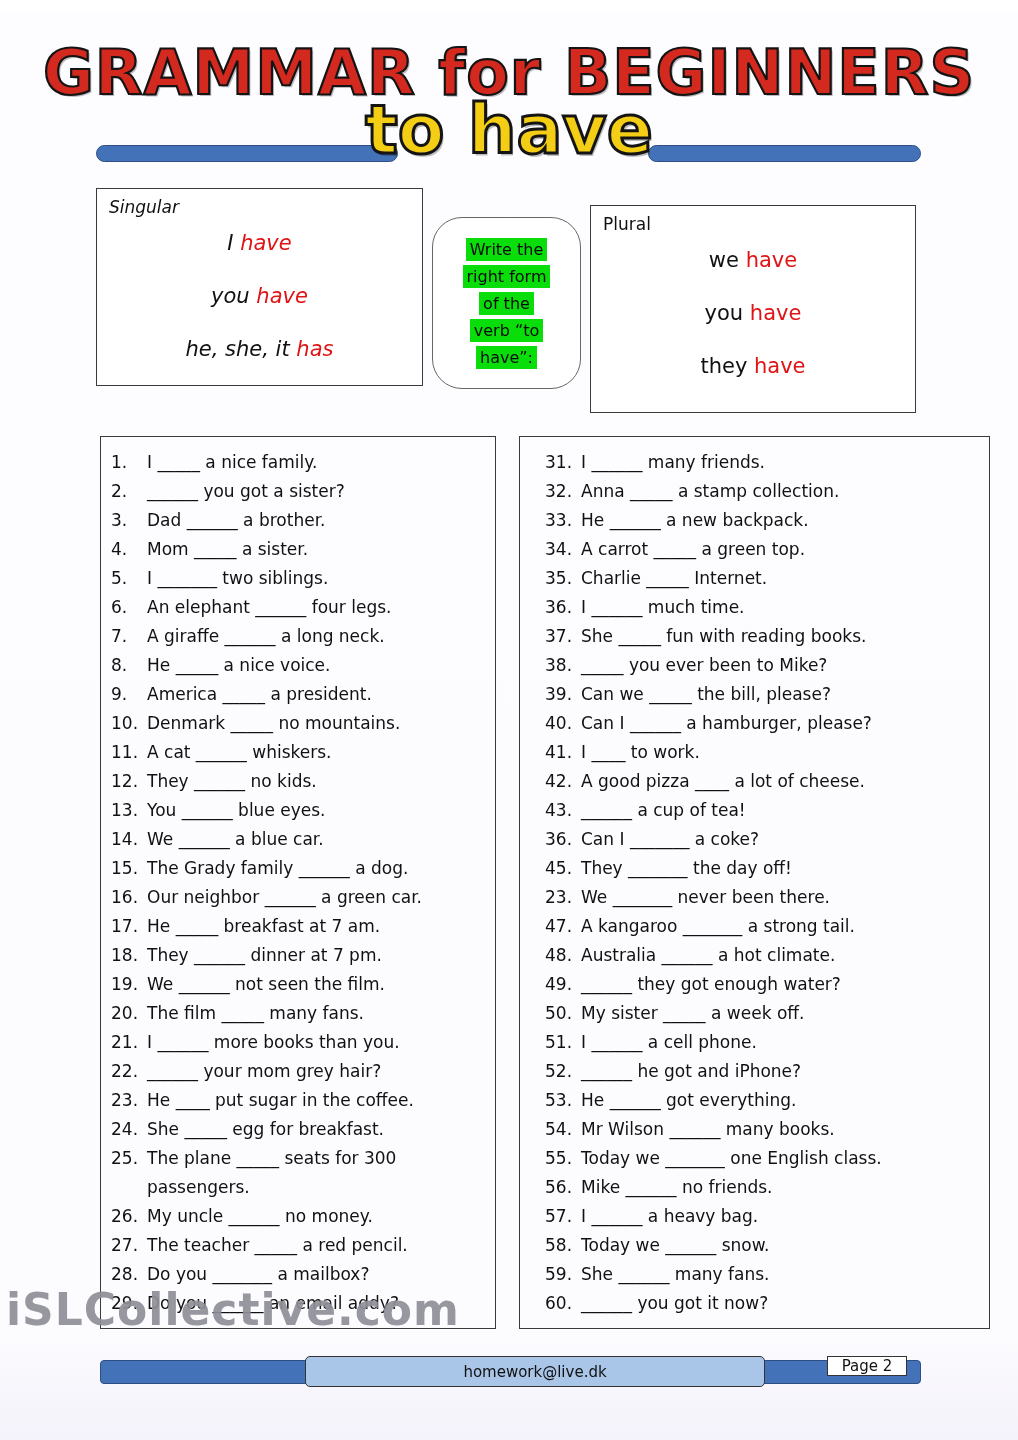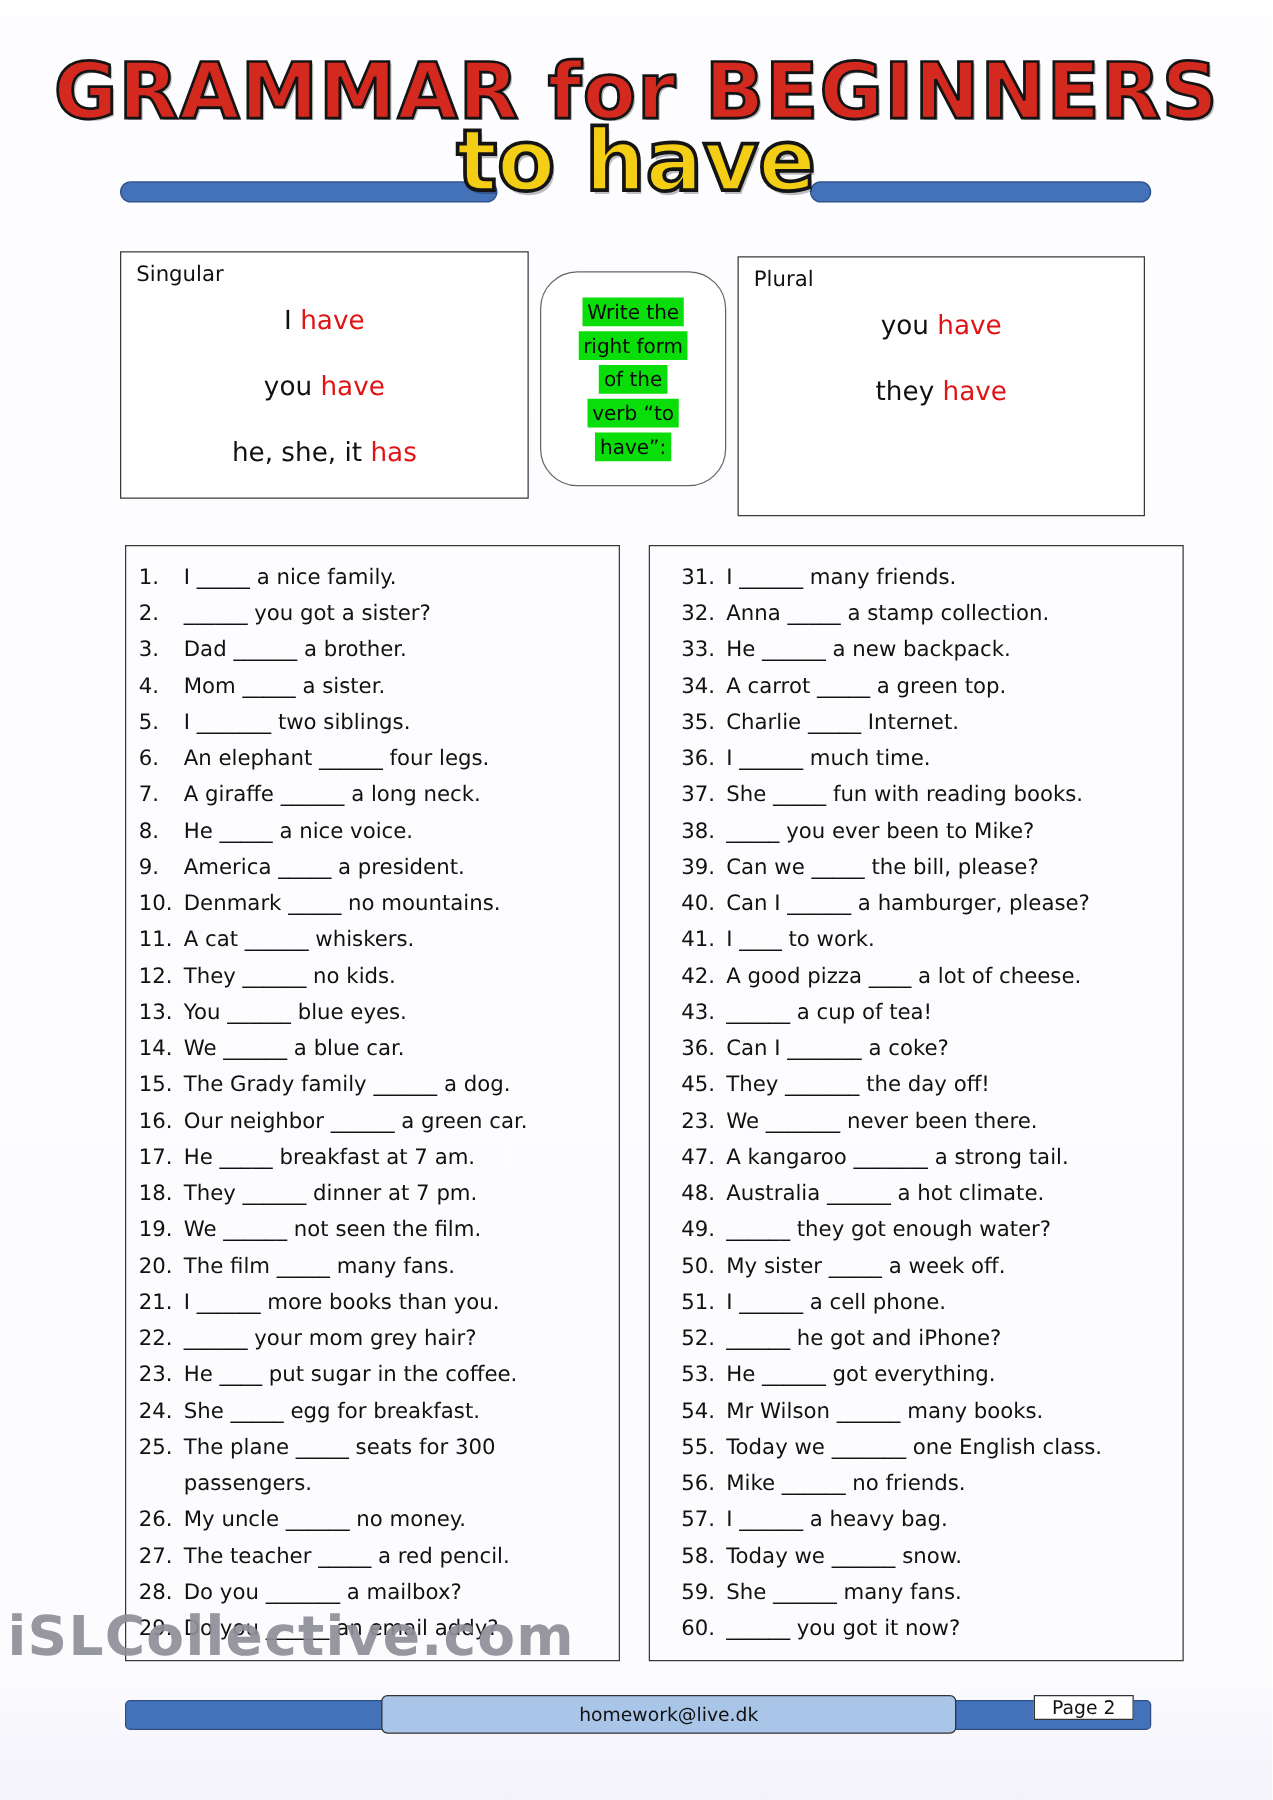--- a/index.html
+++ b/index.html
@@ -38,21 +38,21 @@
     -webkit-text-stroke:3px #141414;
     text-shadow:2px 3px 0 rgba(0,0,0,.25);
     z-index:2; line-height:1.0;
   }
 
   
   .pron-box {
     position:absolute; background:#fff;
     border:1.5px solid #3a3a3a;
   }
-  .singular-box { left:96px;  top:189px; width:327px; height:198px; }
+  .singular-box { left:96px;  top:176px; width:327px; height:198px;font-style:italic; }
   .plural-box   { left:590px; top:193px; width:326px; height:208px; }
   .box-label { font-size:17px; padding:8px 0 0 12px; }
   .pron-rows { margin-top:14px; }
   .pron-row { text-align:center; font-size:21px; margin-bottom:29px; }
   .verb { color:#e01414; }
 
   .instruction-box {
     position:absolute; left:432px; top:205px; width:149px; height:172px;
     background:#fff; border:1.5px solid #666; border-radius:30px;
     display:flex; flex-direction:column; align-items:center; justify-content:center;
@@ -66,21 +66,21 @@
     padding:1px 4px; margin:2px 0;
   }
 
   
   .ex-box {
     position:absolute; top:424px; height:893px;
     border:1.5px solid #3a3a3a; background:transparent;
     padding:11px 6px 0 10px;
   }
   .ex-left  { left:100px; width:396px; }
-  .ex-right { left:519px; width:428px;padding-left:25px; }
+  .ex-right { left:519px; width:471px;padding-left:25px; }
   .ex-row { display:flex; font-size:17px; line-height:29px; }
   .ex-num { flex:0 0 36px; }
   .ex-text { flex:1 1 auto; }
 
   
   .watermark {
     position:absolute; left:6px; top:1272px;
     font-size:44px; font-weight:bold; letter-spacing:1px;
     color:#8f8f98; opacity:.92; z-index:3;
     white-space:nowrap;
@@ -127,20 +127,21 @@
     <span class="instr-line">Write the</span>
     <span class="instr-line">right form</span>
     <span class="instr-line">of the</span>
     <span class="instr-line">verb “to</span>
     <span class="instr-line">have”:</span>
   </div>
 
   <div class="pron-box plural-box">
     <div class="box-label">Plural</div>
     <div class="pron-rows">
+      <div class="pron-row"><span>we </span><span class="verb">have</span></div>
       <div class="pron-row"><span>you </span><span class="verb">have</span></div>
       <div class="pron-row"><span>they </span><span class="verb">have</span></div>
     </div>
   </div>
 
   <div class="ex-box ex-left">
       <div class="ex-row">
         <span class="ex-num">1.</span>
         <span class="ex-text">I _____ a nice family.</span>
       </div>

